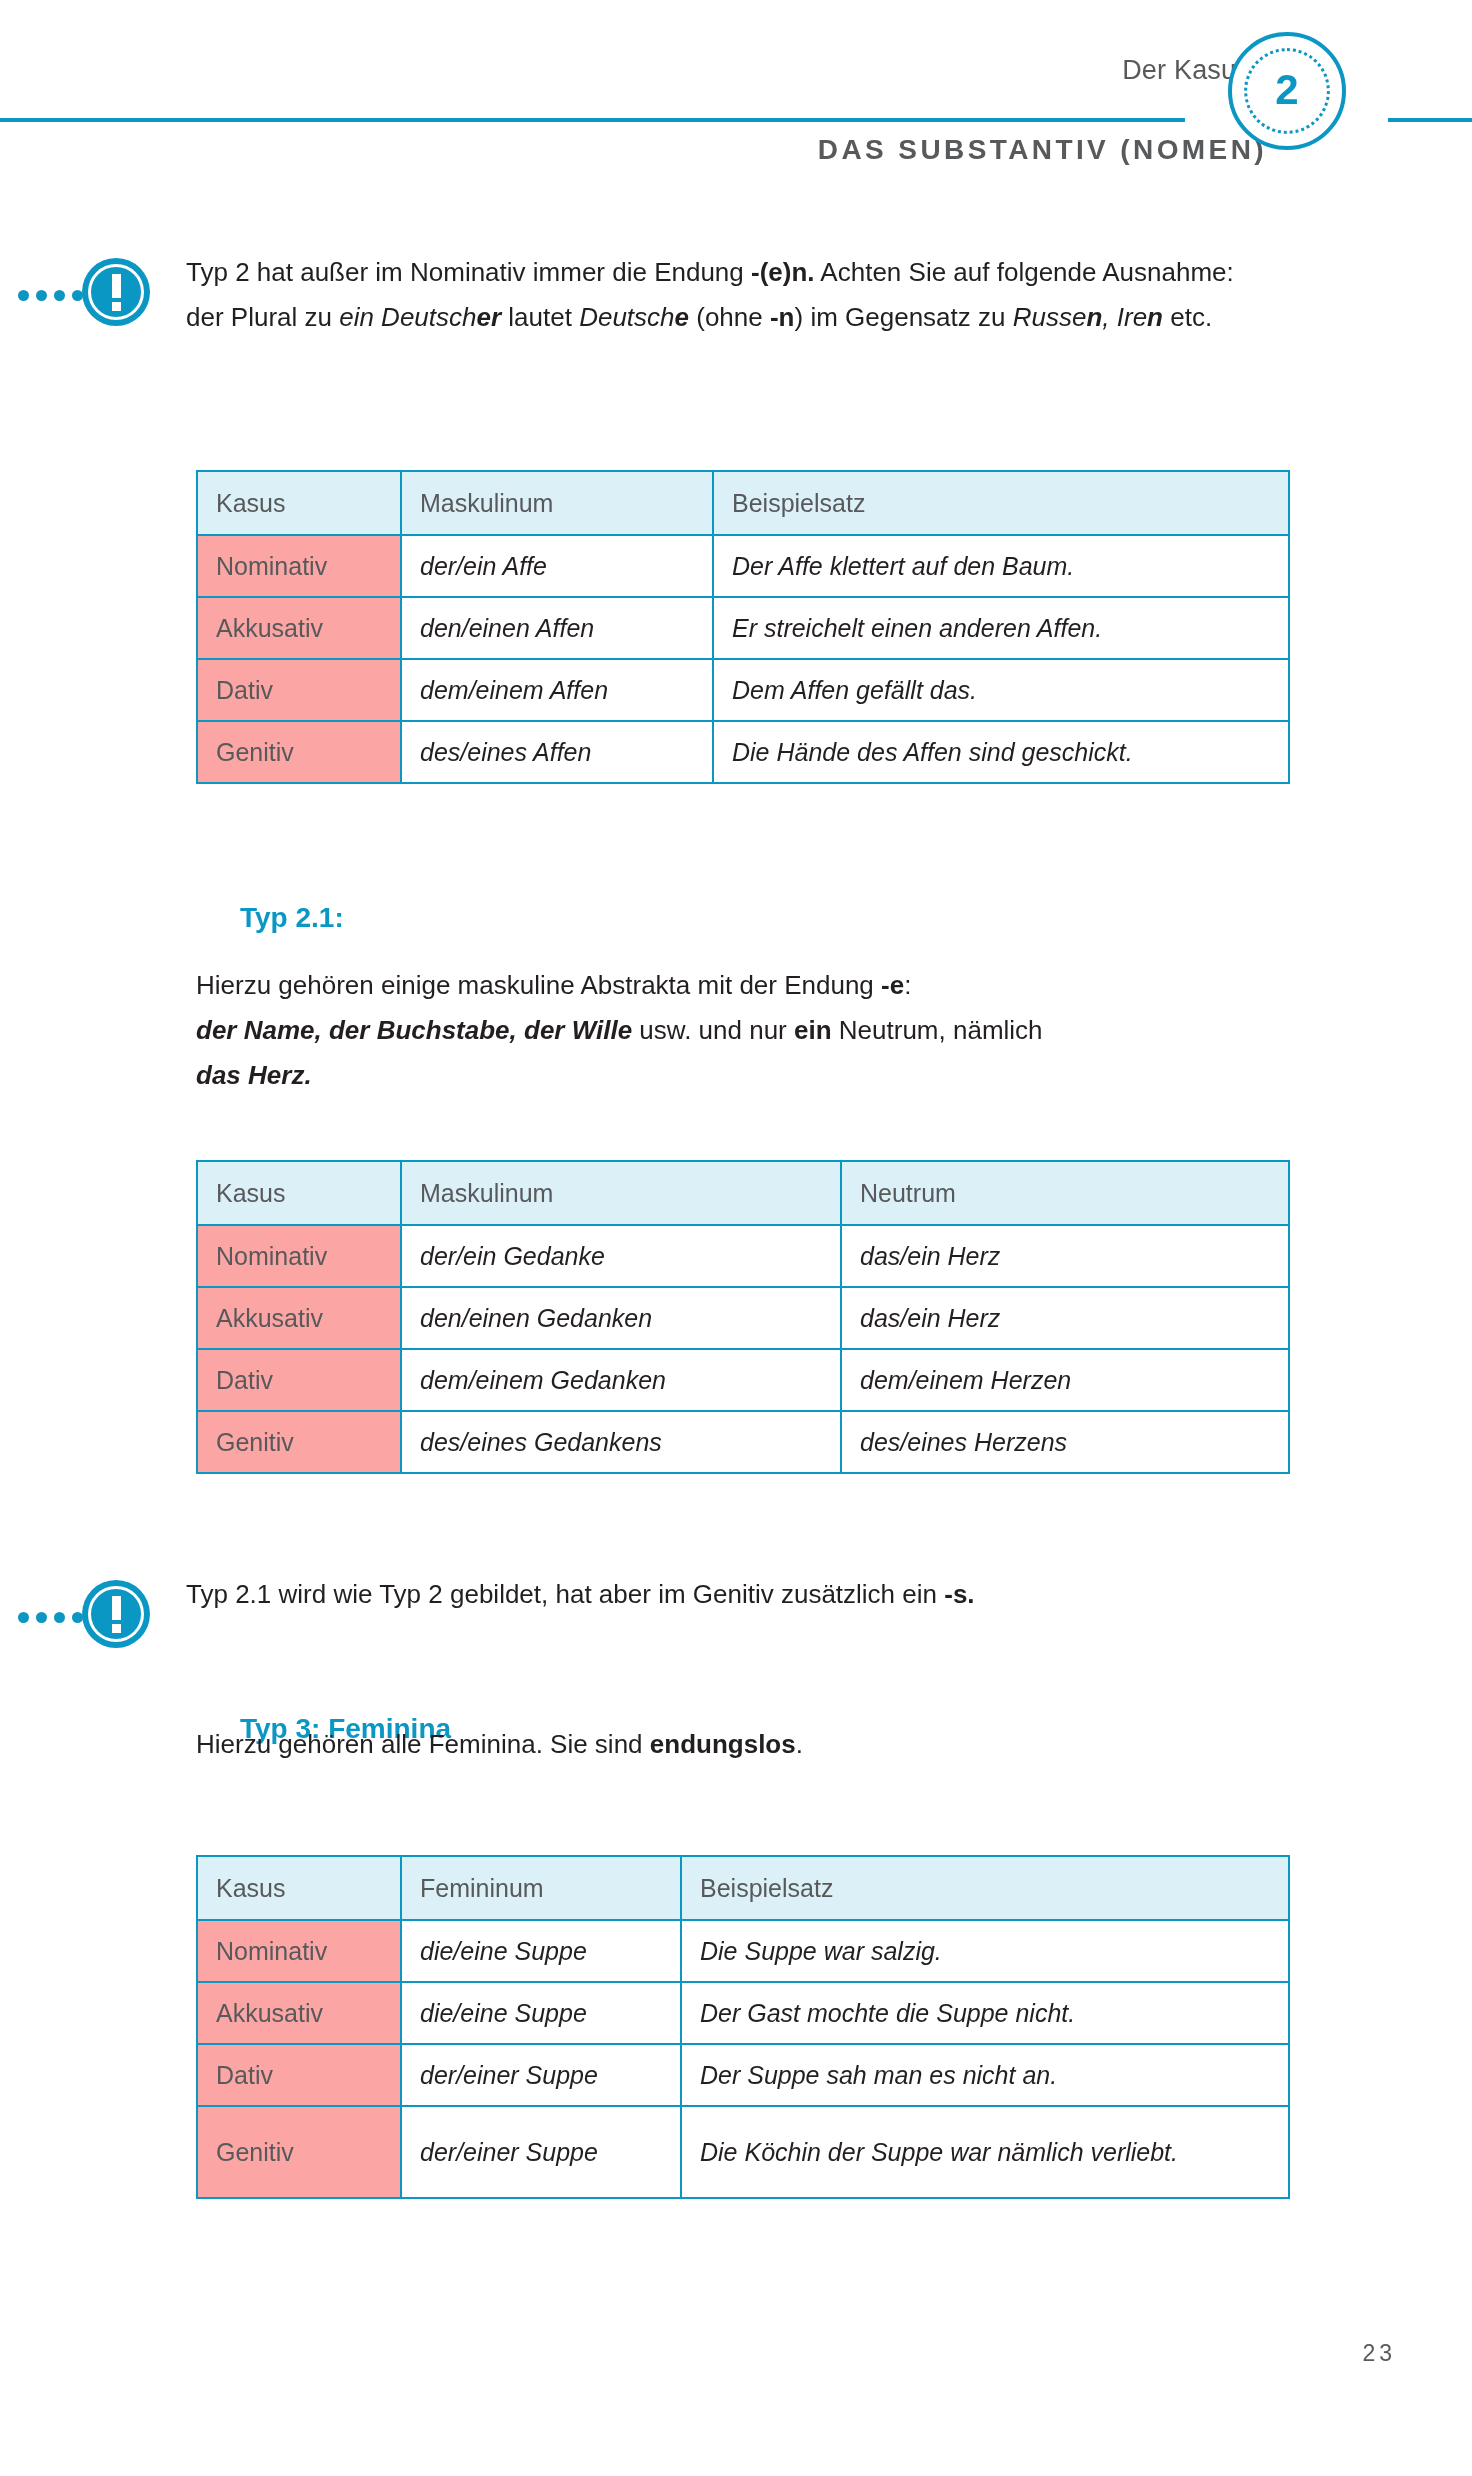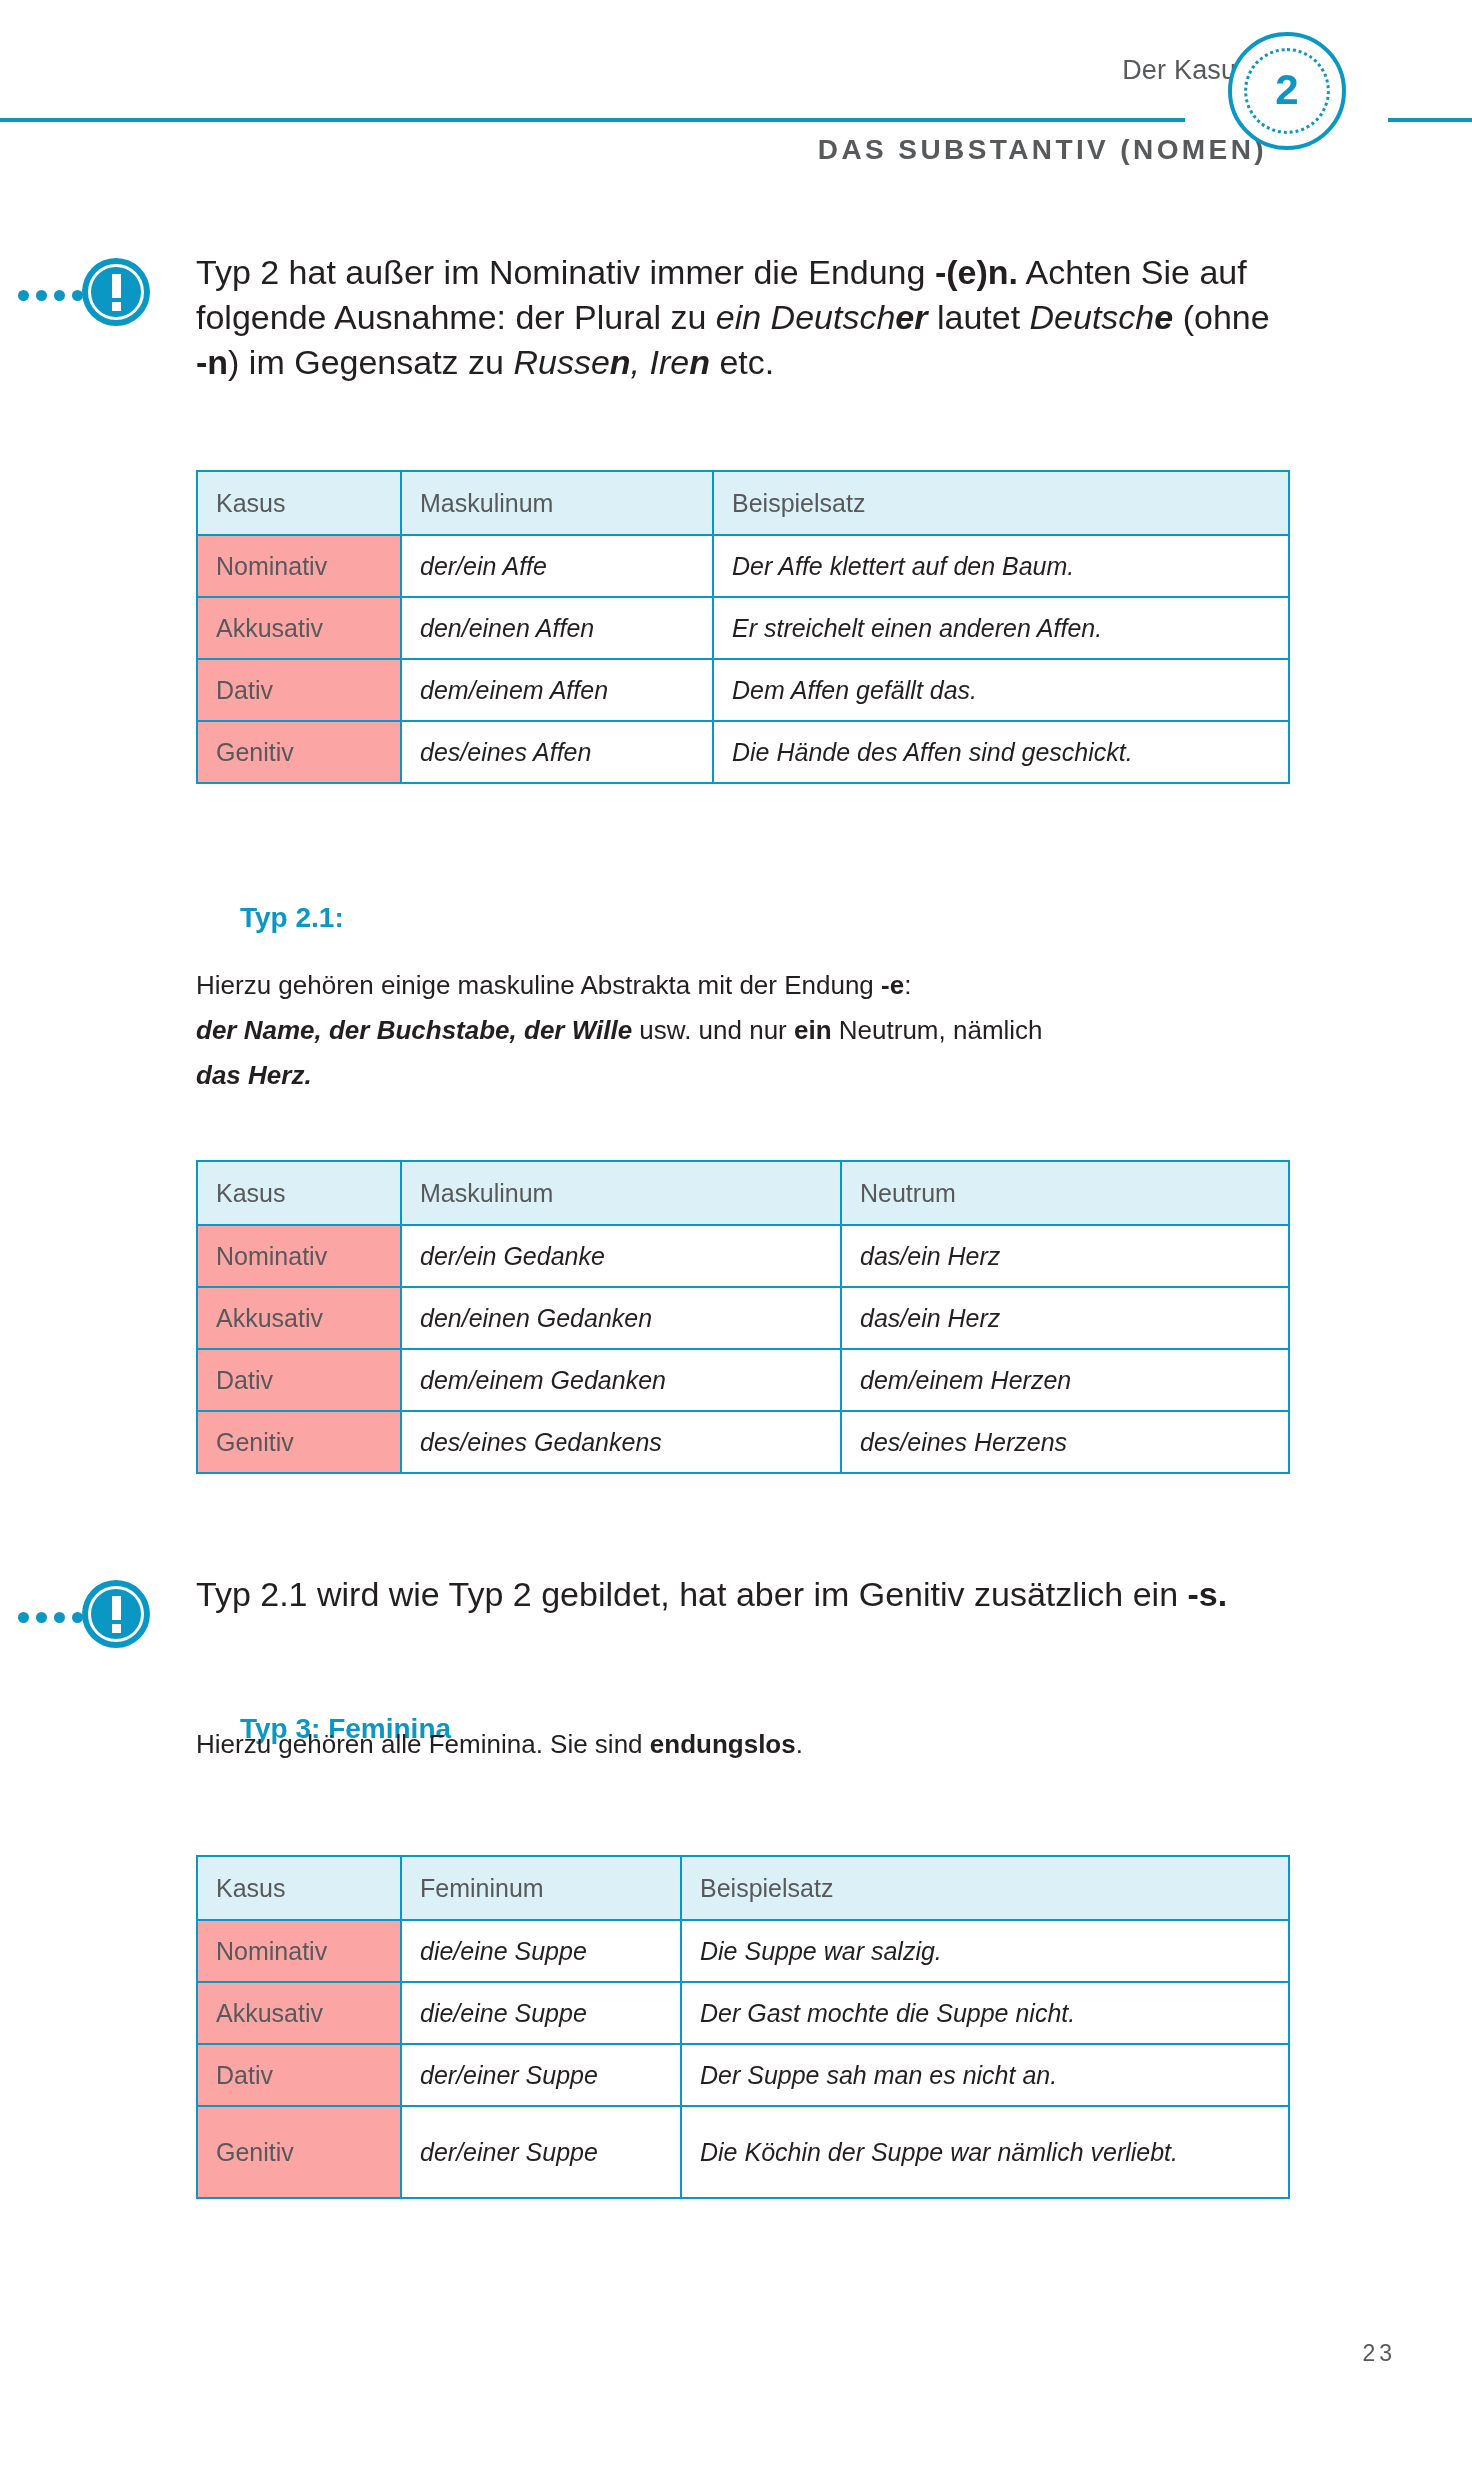--- a/index.html
+++ b/index.html
@@ -143,23 +143,23 @@
     position: absolute;
     left: 50%;
     top: 44px;
     width: 9px;
     height: 9px;
     margin-left: -4.5px;
     background: #ffffff;
   }
   .note-text {
     position: absolute;
-    left: 196px;
+    left: 186px;
     width: 1090px;
-    font-size: 34px;
+    font-size: 26px;
     line-height: 45px;
     color: #231f20;
   }
 
   
   .section-heading {
     position: absolute;
     left: 196px;
     font-size: 28px;
     font-weight: bold;

